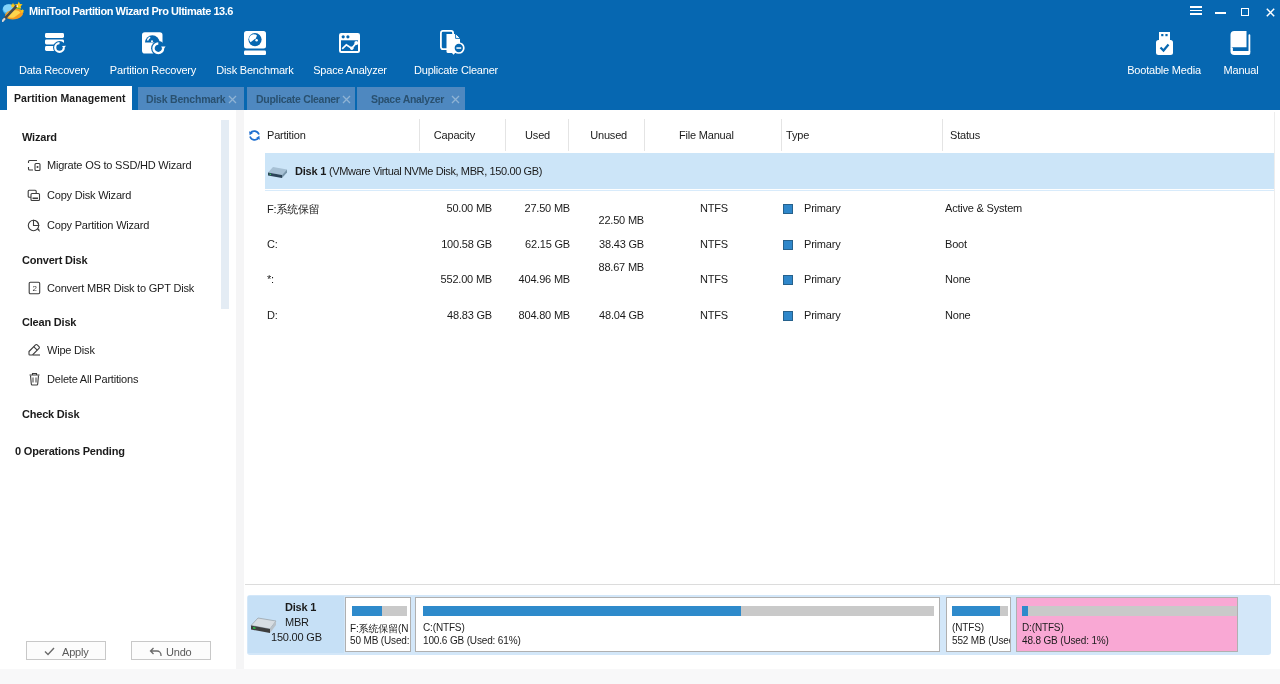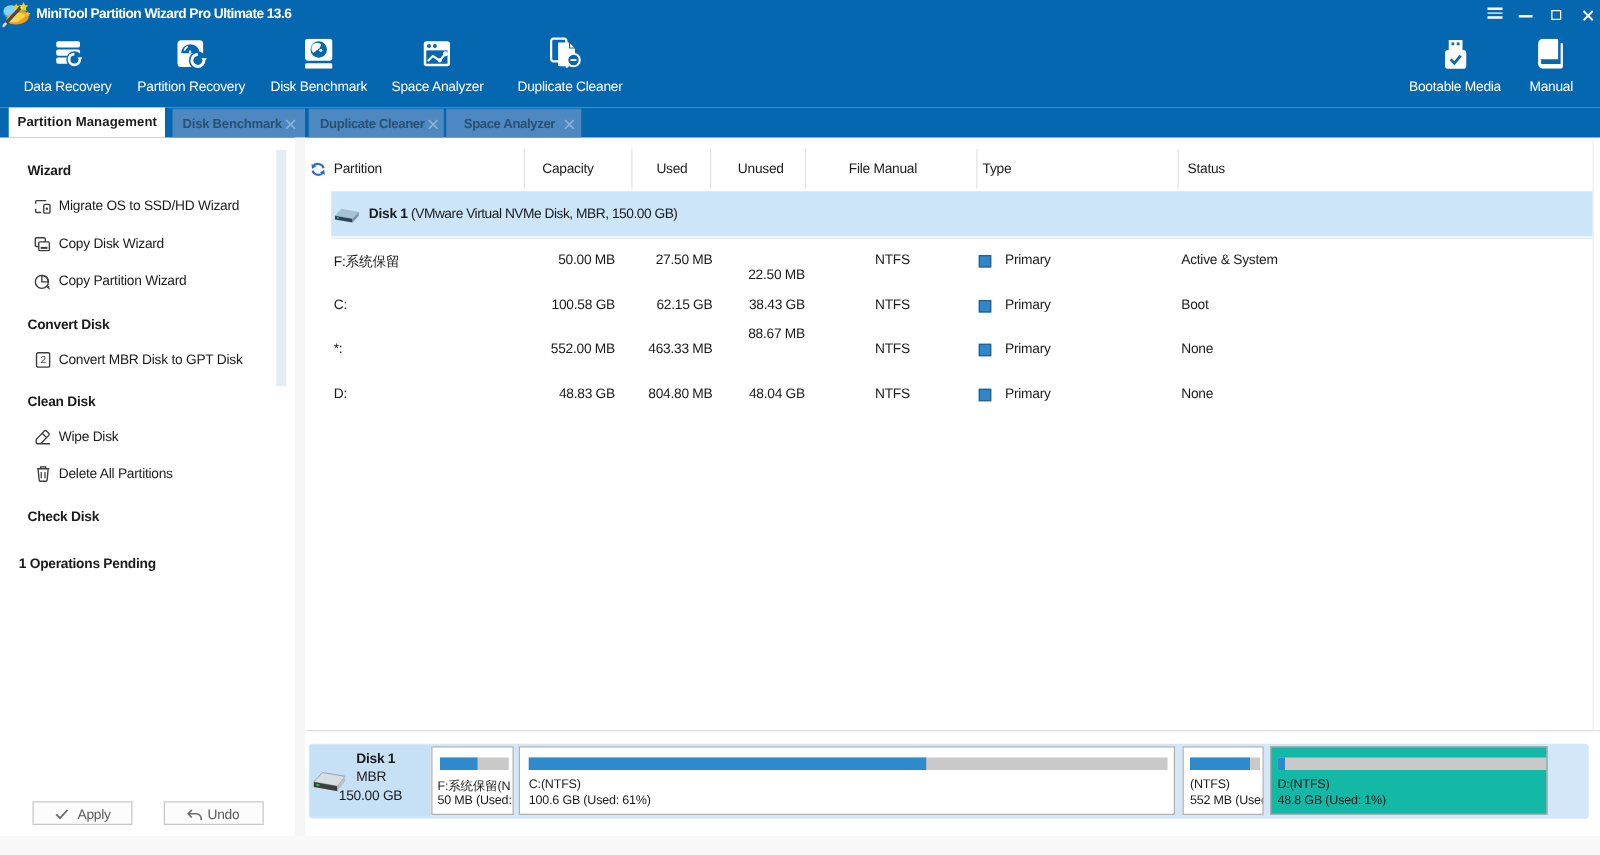--- a/index.html
+++ b/index.html
@@ -135,21 +135,21 @@
 <div class="abs b" style="left:22px;top:131px">Wizard</div>
 <div class="abs" style="left:47px;top:159px">Migrate OS to SSD/HD Wizard</div>
 <div class="abs" style="left:47px;top:189px">Copy Disk Wizard</div>
 <div class="abs" style="left:47px;top:219px">Copy Partition Wizard</div>
 <div class="abs b" style="left:22px;top:254px">Convert Disk</div>
 <div class="abs" style="left:47px;top:282px">Convert MBR Disk to GPT Disk</div>
 <div class="abs b" style="left:22px;top:316px">Clean Disk</div>
 <div class="abs" style="left:47px;top:344px">Wipe Disk</div>
 <div class="abs" style="left:47px;top:373px">Delete All Partitions</div>
 <div class="abs b" style="left:22px;top:408px">Check Disk</div>
-<div class="abs b" style="left:15px;top:445px">1 Operations Pending</div>
+<div class="abs b" style="left:15px;top:445px">0 Operations Pending</div>
 
 <svg class="abs" style="left:27px;top:159px" width="14" height="13" viewBox="0 0 14 13">
   <path d="M1.5 4 V2.5 A1 1 0 0 1 2.5 1.5 H10 M1.5 8 V10 A1 1 0 0 0 2.5 11 H6" stroke="#3c3c3c" stroke-width="1.1" fill="none"></path>
   <rect x="8" y="4.5" width="5" height="7" rx="1" fill="none" stroke="#3c3c3c" stroke-width="1.1"></rect>
   <circle cx="10.5" cy="8" r="1" fill="#3c3c3c"></circle>
 </svg>
 <svg class="abs" style="left:27px;top:189px" width="14" height="13" viewBox="0 0 14 13">
   <rect x="1.2" y="1.2" width="8" height="7" rx="1" fill="#fff" stroke="#3c3c3c" stroke-width="1.1"></rect>
   <rect x="4" y="4.5" width="8.5" height="7" rx="1" fill="#fff" stroke="#3c3c3c" stroke-width="1.1"></rect>
   <rect x="5.5" y="8.5" width="5.5" height="1.6" fill="#3c3c3c"></rect>
@@ -219,21 +219,21 @@
 <div class="abs r" style="left:392px;top:238px;width:100px">100.58 GB</div>
 <div class="abs r" style="left:470px;top:238px;width:100px">62.15 GB</div>
 <div class="abs r" style="left:544px;top:238px;width:100px">38.43 GB</div>
 <div class="abs" style="left:700px;top:238px">NTFS</div>
 <div class="abs" style="left:783px;top:240px;width:10px;height:10px;background:#2f87ca;border:1px solid #26618c"></div>
 <div class="abs" style="left:804px;top:238px">Primary</div>
 <div class="abs" style="left:945px;top:238px">Boot</div>
 
 <div class="abs" style="left:267px;top:273px">*:</div>
 <div class="abs r" style="left:392px;top:273px;width:100px">552.00 MB</div>
-<div class="abs r" style="left:470px;top:273px;width:100px">463.33 MB</div>
+<div class="abs r" style="left:470px;top:273px;width:100px">404.96 MB</div>
 <div class="abs r" style="left:544px;top:261px;width:100px">88.67 MB</div>
 <div class="abs" style="left:700px;top:273px">NTFS</div>
 <div class="abs" style="left:783px;top:275px;width:10px;height:10px;background:#2f87ca;border:1px solid #26618c"></div>
 <div class="abs" style="left:804px;top:273px">Primary</div>
 <div class="abs" style="left:945px;top:273px">None</div>
 
 <div class="abs" style="left:267px;top:309px">D:</div>
 <div class="abs r" style="left:392px;top:309px;width:100px">48.83 GB</div>
 <div class="abs r" style="left:470px;top:309px;width:100px">804.80 MB</div>
 <div class="abs r" style="left:544px;top:309px;width:100px">48.04 GB</div>
@@ -270,21 +270,21 @@
   <div class="abs mt" style="left:7px;top:37px;white-space:nowrap">100.6 GB (Used: 61%)</div>
 </div>
 
 <div class="abs" style="left:946px;top:597px;width:65px;height:55px;background:#fff;border:1px solid #b0b0b0;overflow:hidden">
   <div class="abs" style="left:5px;top:8px;width:56px;height:10px;background:#c9c9c9"></div>
   <div class="abs" style="left:5px;top:8px;width:48px;height:10px;background:#2e8acb"></div>
   <div class="abs mt" style="left:5px;top:23.5px;white-space:nowrap">(NTFS)</div>
   <div class="abs mt" style="left:5px;top:37px;white-space:nowrap">552 MB (Used:</div>
 </div>
 
-<div class="abs" style="left:1016px;top:597px;width:222px;height:55px;background:#14b8a6;border:1px solid #b0b0b0;overflow:hidden">
+<div class="abs" style="left:1016px;top:597px;width:222px;height:55px;background:#f9a8d4;border:1px solid #b0b0b0;overflow:hidden">
   <div class="abs" style="left:5px;top:8px;width:243px;height:10px;background:#c9c9c9"></div>
   <div class="abs" style="left:5px;top:8px;width:6px;height:10px;background:#2e8acb"></div>
   <div class="abs mt" style="left:5px;top:23.5px;white-space:nowrap">D:(NTFS)</div>
   <div class="abs mt" style="left:5px;top:37px;white-space:nowrap">48.8 GB (Used: 1%)</div>
 </div>
 
 <div class="abs" style="left:0;top:669px;width:1280px;height:15px;background:#f8f8f9"></div>
 <div class="abs" style="left:26px;top:641px;width:80px;height:19px;background:#fcfcfc;border:1px solid #c8c8c8;color:#5a5a5a">
   <svg class="abs" style="left:17px;top:5px" width="11" height="9" viewBox="0 0 11 9">
       <path d="M1 4.5 L4 7.5 L10 1" stroke="#6a6a6a" stroke-width="1.4" fill="none"></path>

